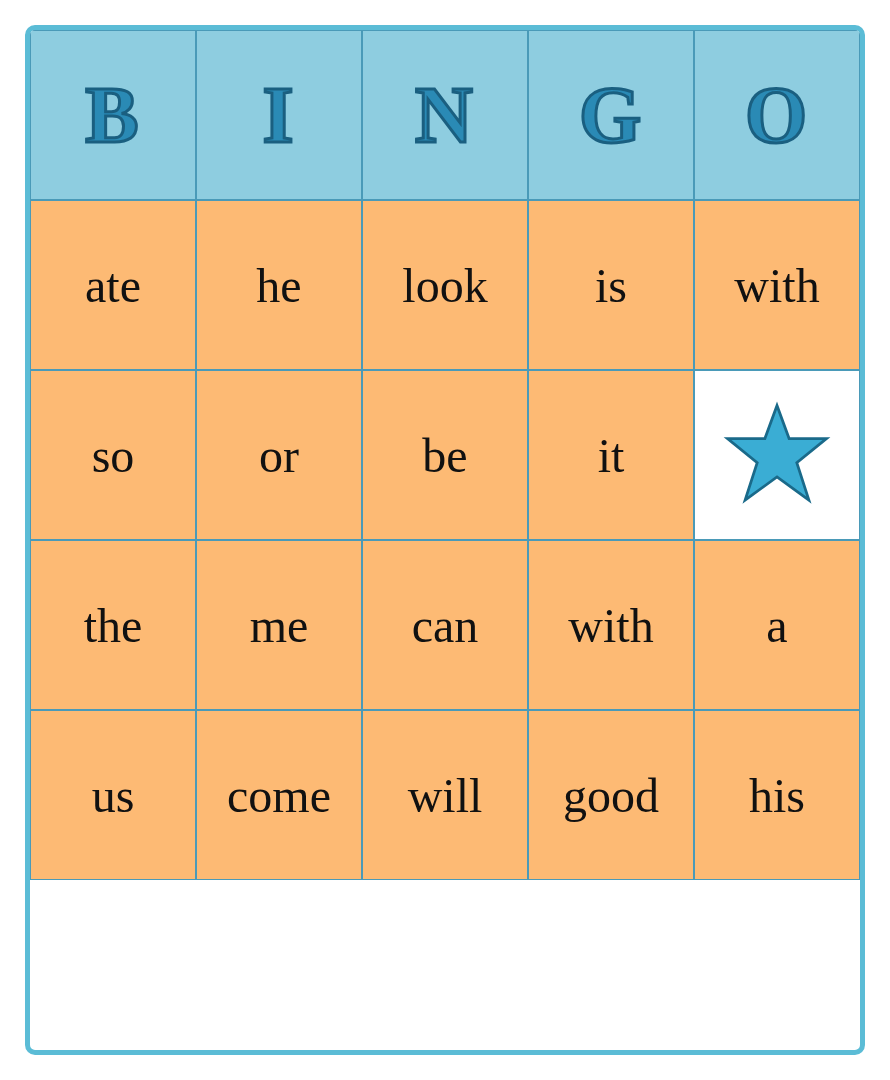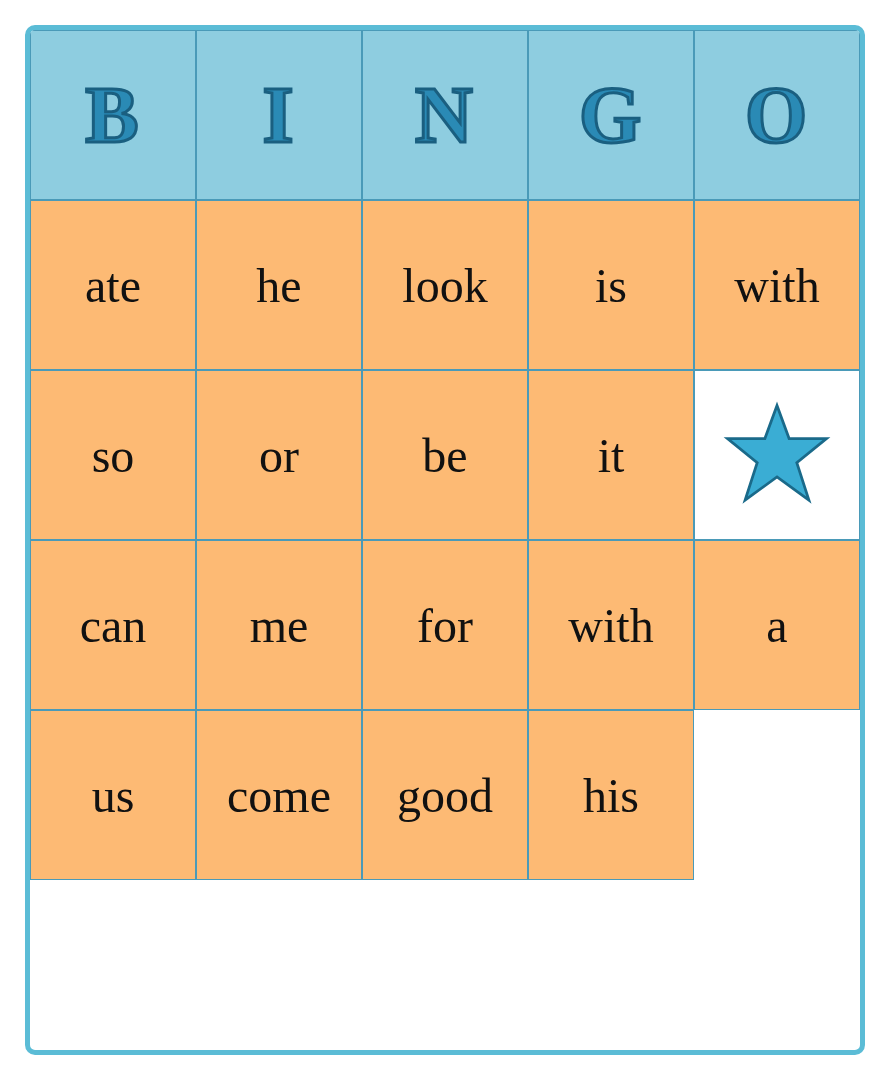--- a/index.html
+++ b/index.html
@@ -123,43 +123,46 @@
 
     <div class="cell word-cell">
       <span>it</span>
     </div>
     <div class="cell star-cell">
       <svg class="star-svg" viewBox="0 0 100 100" xmlns="http://www.w3.org/2000/svg">
         <polygon points="50,5 61,35 95,35 68,57 79,91 50,70 21,91 32,57 5,35 39,35" fill="#3aadd4" stroke="#1a6a8a" stroke-width="2.5"></polygon>
       </svg>
     </div>
     <div class="cell word-cell">
-      <span>can</span>
+      <span>the</span>
+    </div>
+    <div class="cell word-cell">
+      <span>me</span>
     </div>
 
     <div class="cell word-cell">
-      <span>me</span>
-    </div>
-    <div class="cell word-cell">
-      <span>for</span>
+      <span>can</span>
     </div>
     <div class="cell word-cell">
       <span>with</span>
     </div>
     <div class="cell word-cell">
       <span>a</span>
     </div>
     <div class="cell word-cell">
       <span>us</span>
     </div>
 
     <div class="cell word-cell">
       <span>come</span>
     </div>
     <div class="cell word-cell">
+      <span>will</span>
+    </div>
+    <div class="cell word-cell">
       <span>good</span>
     </div>
     <div class="cell word-cell">
       <span>his</span>
     </div>
 
   </div>
 </div>
 
 </body></html>

